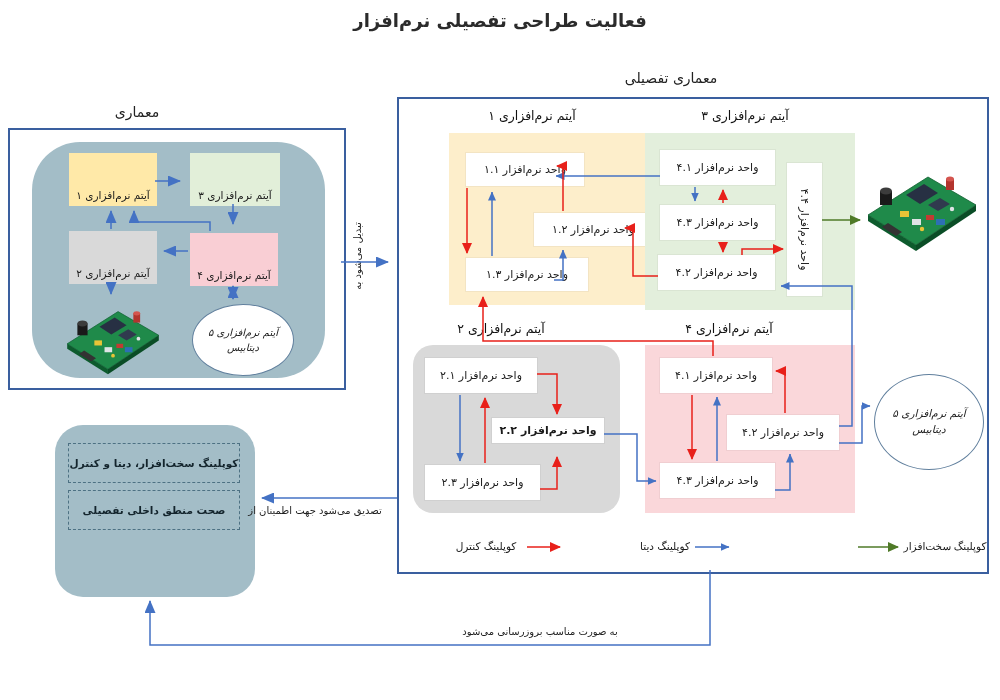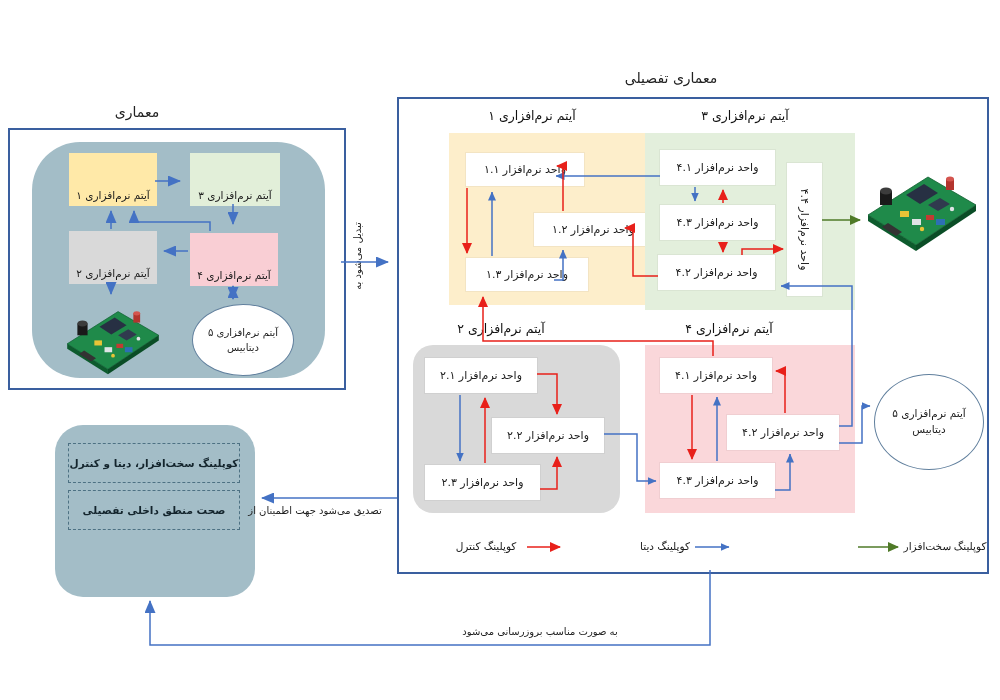--- a/index.html
+++ b/index.html
@@ -7,21 +7,21 @@
   .canvas{position:relative;width:1000px;height:700px;background:#fff;overflow:hidden;}
   .abs{position:absolute;}
   .fa{direction:rtl;}
   .main-title{left:0;top:10px;width:1000px;text-align:center;font-size:18px;font-weight:600;color:#2b2b2b;}
   .section-heading{font-size:14px;font-weight:400;text-align:center;color:#222;}
   
   .arch-outer{left:8px;top:128px;width:334px;height:258px;border:2px solid var(--c-box_border);background:#fff;}
   .panel{background:var(--c-panel);}
   .arch-panel{left:30px;top:140px;width:293px;height:236px;border-radius:48px;}
   .item-box{display:flex;align-items:flex-end;justify-content:center;padding-bottom:5px;box-sizing:border-box;font-size:10.5px;white-space:nowrap;}
-  .ellipse{background:#fff;border:1px solid #607f9d;border-radius:50%;display:flex;flex-direction:column;align-items:center;justify-content:center;font-size:10px;line-height:1.5;text-align:center;}
+  .ellipse{background:#fff;border:1px solid #607f9d;border-radius:50%;display:flex;flex-direction:column;align-items:center;justify-content:center;font-size:10px;line-height:1.5;text-align:center;font-style:italic;}
   
   .detail-outer{left:397px;top:97px;width:588px;height:473px;border:2px solid var(--c-box_border);background:#fff;}
   .region{position:absolute;}
   .region-title{position:absolute;font-size:12.5px;text-align:center;white-space:nowrap;color:#111;}
   .unit{position:absolute;background:#fff;display:flex;align-items:center;justify-content:center;font-size:11px;white-space:nowrap;box-shadow:0 0 0 1px rgba(0,0,0,0.04);}
   .rot-unit{display:flex;align-items:center;justify-content:center;}
   .rot-unit span{transform:rotate(90deg);white-space:nowrap;font-size:11px;}
   .legend-label{font-size:10.5px;text-align:center;white-space:nowrap;}
   
   .verify-box{left:55px;top:425px;width:200px;height:172px;border-radius:28px;}
@@ -30,20 +30,21 @@
   .rot-left{transform:rotate(-90deg);transform-origin:center;}
   svg.connectors{left:0;top:0;width:1000px;height:700px;pointer-events:none;}
   .lblue{stroke:var(--c-blue);}  .lred{stroke:var(--c-red);}  .lgreen{stroke:var(--c-green);}
   svg .ln{fill:none;stroke-width:1.5px;}
 </style>
 </head>
 <body>
 
 <div class="canvas">
 
+  <div class="abs main-title fa">فعالیت طراحی تفصیلی نرم‌افزار</div>
 
   <div class="abs section-heading fa" style="left:77px;top:104px;width:120px;">معماری</div>
   <div class="abs section-heading fa" style="left:596px;top:70px;width:150px;">معماری تفصیلی</div>
 
   <div class="abs arch-outer">
     <div class="abs panel arch-panel" style="left:22px;top:12px;"></div>
     <div class="abs item-box fa" style="left:59px;top:23px;width:88px;height:53px;background:var(--c-yellow_box);">آیتم نرم‌افزاری ۱</div>
     <div class="abs item-box fa" style="left:180px;top:23px;width:90px;height:53px;background:#e2efd9;">آیتم نرم‌افزاری ۳</div>
     <div class="abs item-box fa" style="left:59px;top:101px;width:88px;height:53px;background:var(--c-gray_region);">آیتم نرم‌افزاری ۲</div>
     <div class="abs item-box fa" style="left:180px;top:103px;width:88px;height:53px;background:var(--c-pink_box);">آیتم نرم‌افزاری ۴</div>
@@ -76,21 +77,21 @@
     <div class="unit fa" style="left:15px;top:17px;width:115px;height:35px;">واحد نرم‌افزار ۴.۱</div>
     <div class="unit fa" style="left:15px;top:72px;width:115px;height:35px;">واحد نرم‌افزار ۴.۳</div>
     <div class="unit fa" style="left:13px;top:122px;width:117px;height:35px;">واحد نرم‌افزار ۴.۲</div>
     <div class="unit rot-unit" style="left:142px;top:30px;width:35px;height:133px;">
       <span class="fa">واحد نرم‌افزار ۴.۴</span>
     </div>
   </div>
 
   <div class="abs region" style="left:413px;top:345px;width:207px;height:168px;background:var(--c-gray_region);border-radius:20px;">
     <div class="unit fa" style="left:12px;top:13px;width:112px;height:35px;">واحد نرم‌افزار ۲.۱</div>
-    <div class="unit fa" style="left:79px;top:73px;width:112px;height:35px;">واحد نرم‌افزار ۲.۲</div>
+    <div class="unit fa" style="left:79px;top:73px;width:112px;height:25px;font-weight:bold;">واحد نرم‌افزار ۲.۲</div>
     <div class="unit fa" style="left:12px;top:120px;width:115px;height:35px;">واحد نرم‌افزار ۲.۳</div>
   </div>
 
   <div class="abs region" style="left:645px;top:345px;width:210px;height:168px;background:var(--c-pink_region);">
     <div class="unit fa" style="left:15px;top:13px;width:112px;height:35px;">واحد نرم‌افزار ۴.۱</div>
     <div class="unit fa" style="left:82px;top:70px;width:112px;height:35px;">واحد نرم‌افزار ۴.۲</div>
     <div class="unit fa" style="left:15px;top:118px;width:115px;height:35px;">واحد نرم‌افزار ۴.۳</div>
   </div>
 
   <div class="abs ellipse fa" style="left:874px;top:374px;width:108px;height:94px;font-size:10.5px;">

